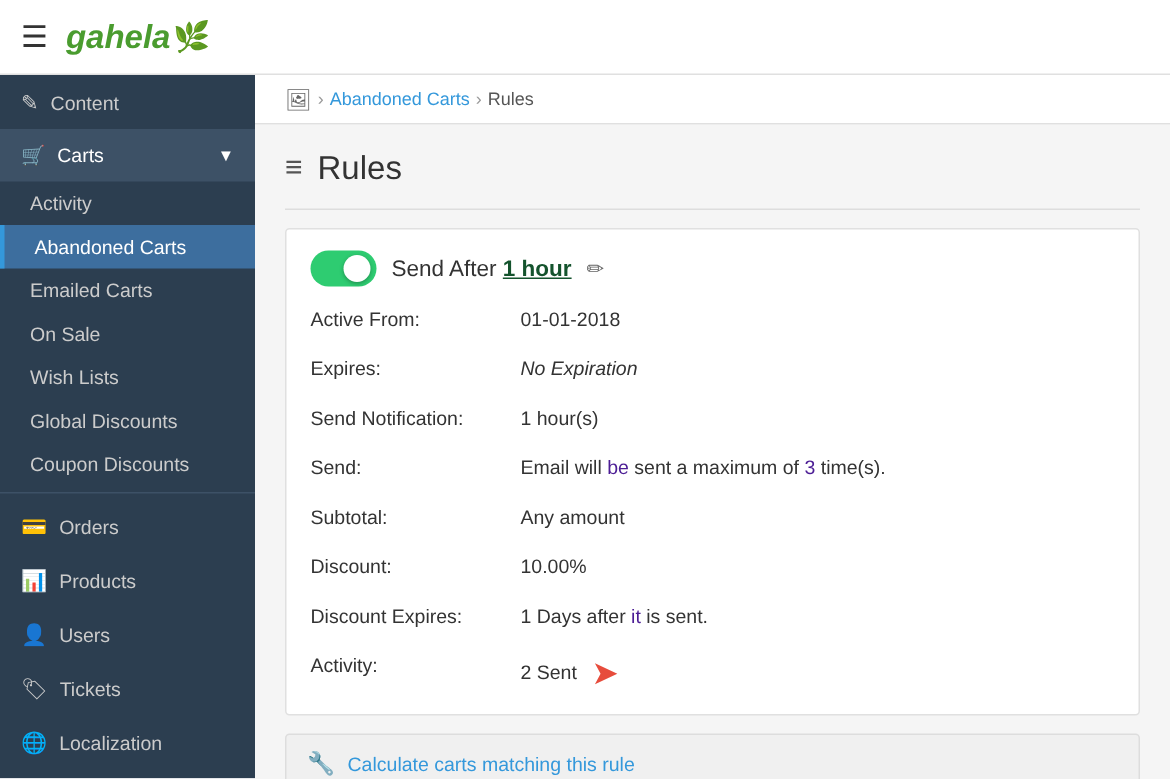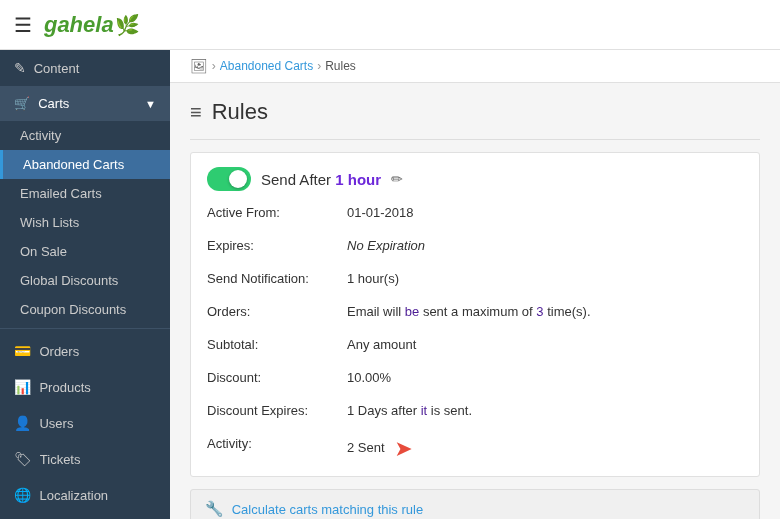--- a/index.html
+++ b/index.html
@@ -174,21 +174,21 @@
       height: 18px;
       border-radius: 50%;
       background: #fff;
       box-shadow: 0 1px 3px rgba(0,0,0,0.3);
     }
 
     .rule-header-label {
       font-size: 15px;
       color: #333;
     }
-    .rule-header-label .highlight { color: #6d28d9; font-weight: bold; }
+    .rule-header-label .highlight { color: #14532d; font-weight: bold; text-decoration: underline; }
     .rule-header-edit { color: #666; cursor: pointer; font-size: 14px; }
 
     
     .rule-details {
       display: grid;
       grid-template-columns: 140px 1fr;
       row-gap: 18px;
       font-size: 13px;
     }
     .rule-label { color: #333; font-weight: normal; }
@@ -253,24 +253,24 @@
     <a class="carts-sub-item">
       <span>Activity</span>
     </a>
     <a class="carts-sub-item active">
       <span>Abandoned Carts</span>
     </a>
     <a class="carts-sub-item">
       <span>Emailed Carts</span>
     </a>
     <a class="carts-sub-item">
+      <span>On Sale</span>
+    </a>
+    <a class="carts-sub-item">
       <span>Wish Lists</span>
-    </a>
-    <a class="carts-sub-item">
-      <span>On Sale</span>
     </a>
     <a class="carts-sub-item">
       <span>Global Discounts</span>
     </a>
     <a class="carts-sub-item">
       <span>Coupon Discounts</span>
     </a>
 
     <hr class="sidebar-divider">
 
@@ -338,21 +338,21 @@
 
           <span class="rule-label">Active From:</span>
           <span class="rule-value">01-01-2018</span>
 
           <span class="rule-label">Expires:</span>
           <span class="rule-value"><em>No Expiration</em></span>
 
           <span class="rule-label">Send Notification:</span>
           <span class="rule-value blue">1 hour(s)</span>
 
-          <span class="rule-label">Orders:</span>
+          <span class="rule-label">Send:</span>
           <span class="rule-value">Email will <span class="blue">be</span> sent a maximum of <span class="blue">3</span> time(s).</span>
 
           <span class="rule-label">Subtotal:</span>
           <span class="rule-value">Any amount</span>
 
           <span class="rule-label">Discount:</span>
           <span class="rule-value">10.00%</span>
 
           <span class="rule-label">Discount Expires:</span>
           <span class="rule-value">1 Days after <span class="blue">it</span> is sent.</span>

